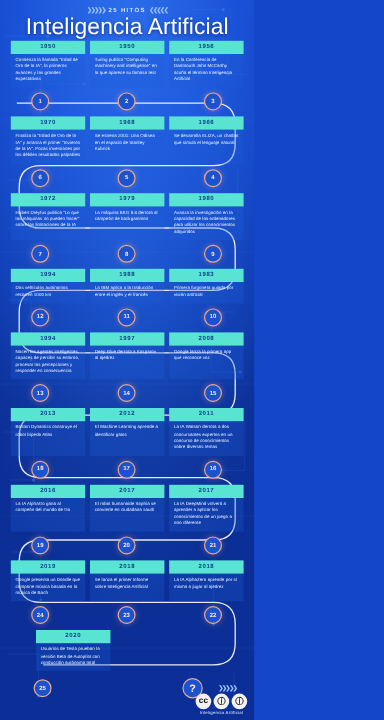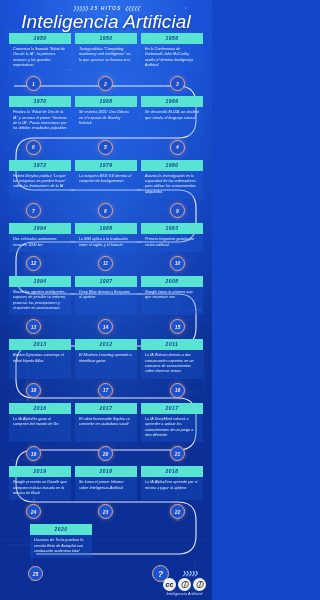--- a/index.html
+++ b/index.html
@@ -10,21 +10,21 @@
     position:relative;
   }
   
   .bg{position:absolute;inset:0;
     background:
       radial-gradient(ellipse 120% 60% at 50% 0%, #2a6ae8 0%, #1a52d8 35%, #0f3cb4 75%, #0b2f96 100%);
     z-index:0;}
   .bg-circuit{position:absolute;inset:0;z-index:1;opacity:.40;}
   .bg-vign{position:absolute;inset:0;z-index:2;
     background:radial-gradient(ellipse 90% 70% at 50% 35%, rgba(60,140,255,.30) 0%, rgba(10,40,140,0) 70%);}
-  .wrap{position:relative;z-index:5;width:212px;height:600px;font-style:italic;}
+  .wrap{position:relative;z-index:5;width:212px;height:600px;}
 
   
   .header{padding-top:5px;text-align:center;}
   .kicker{
     display:flex;align-items:center;justify-content:center;gap:3px;
     font-size:5px;letter-spacing:1.1px;color:#cfe4ff;font-weight:700;
     text-transform:uppercase;
   }
   .chev{font-size:5px;letter-spacing:-1.2px;color:#9dc2ff;}
   .title{

